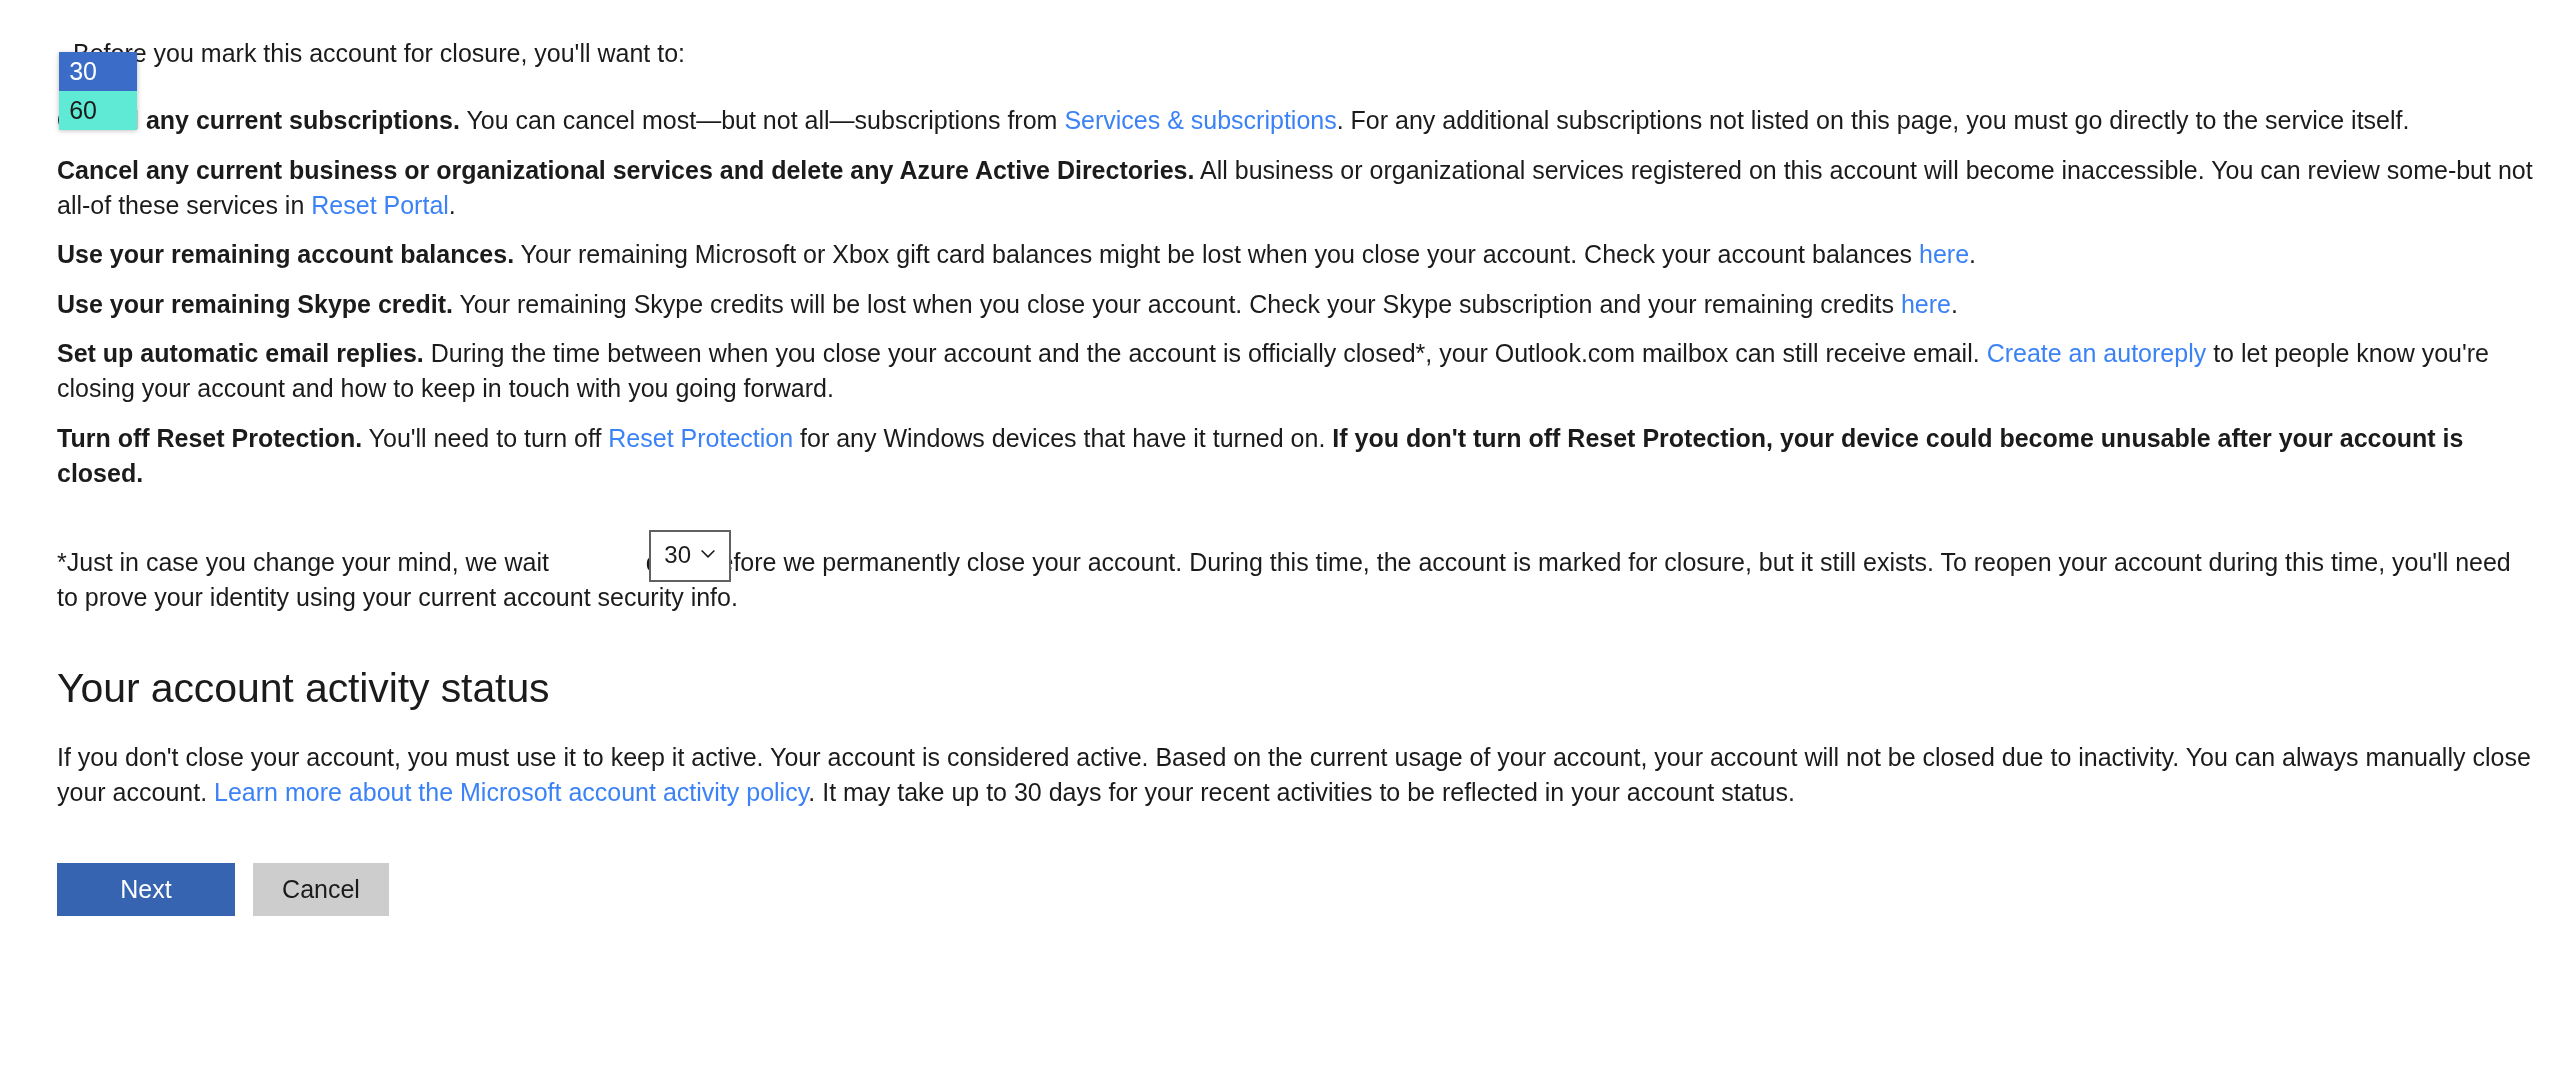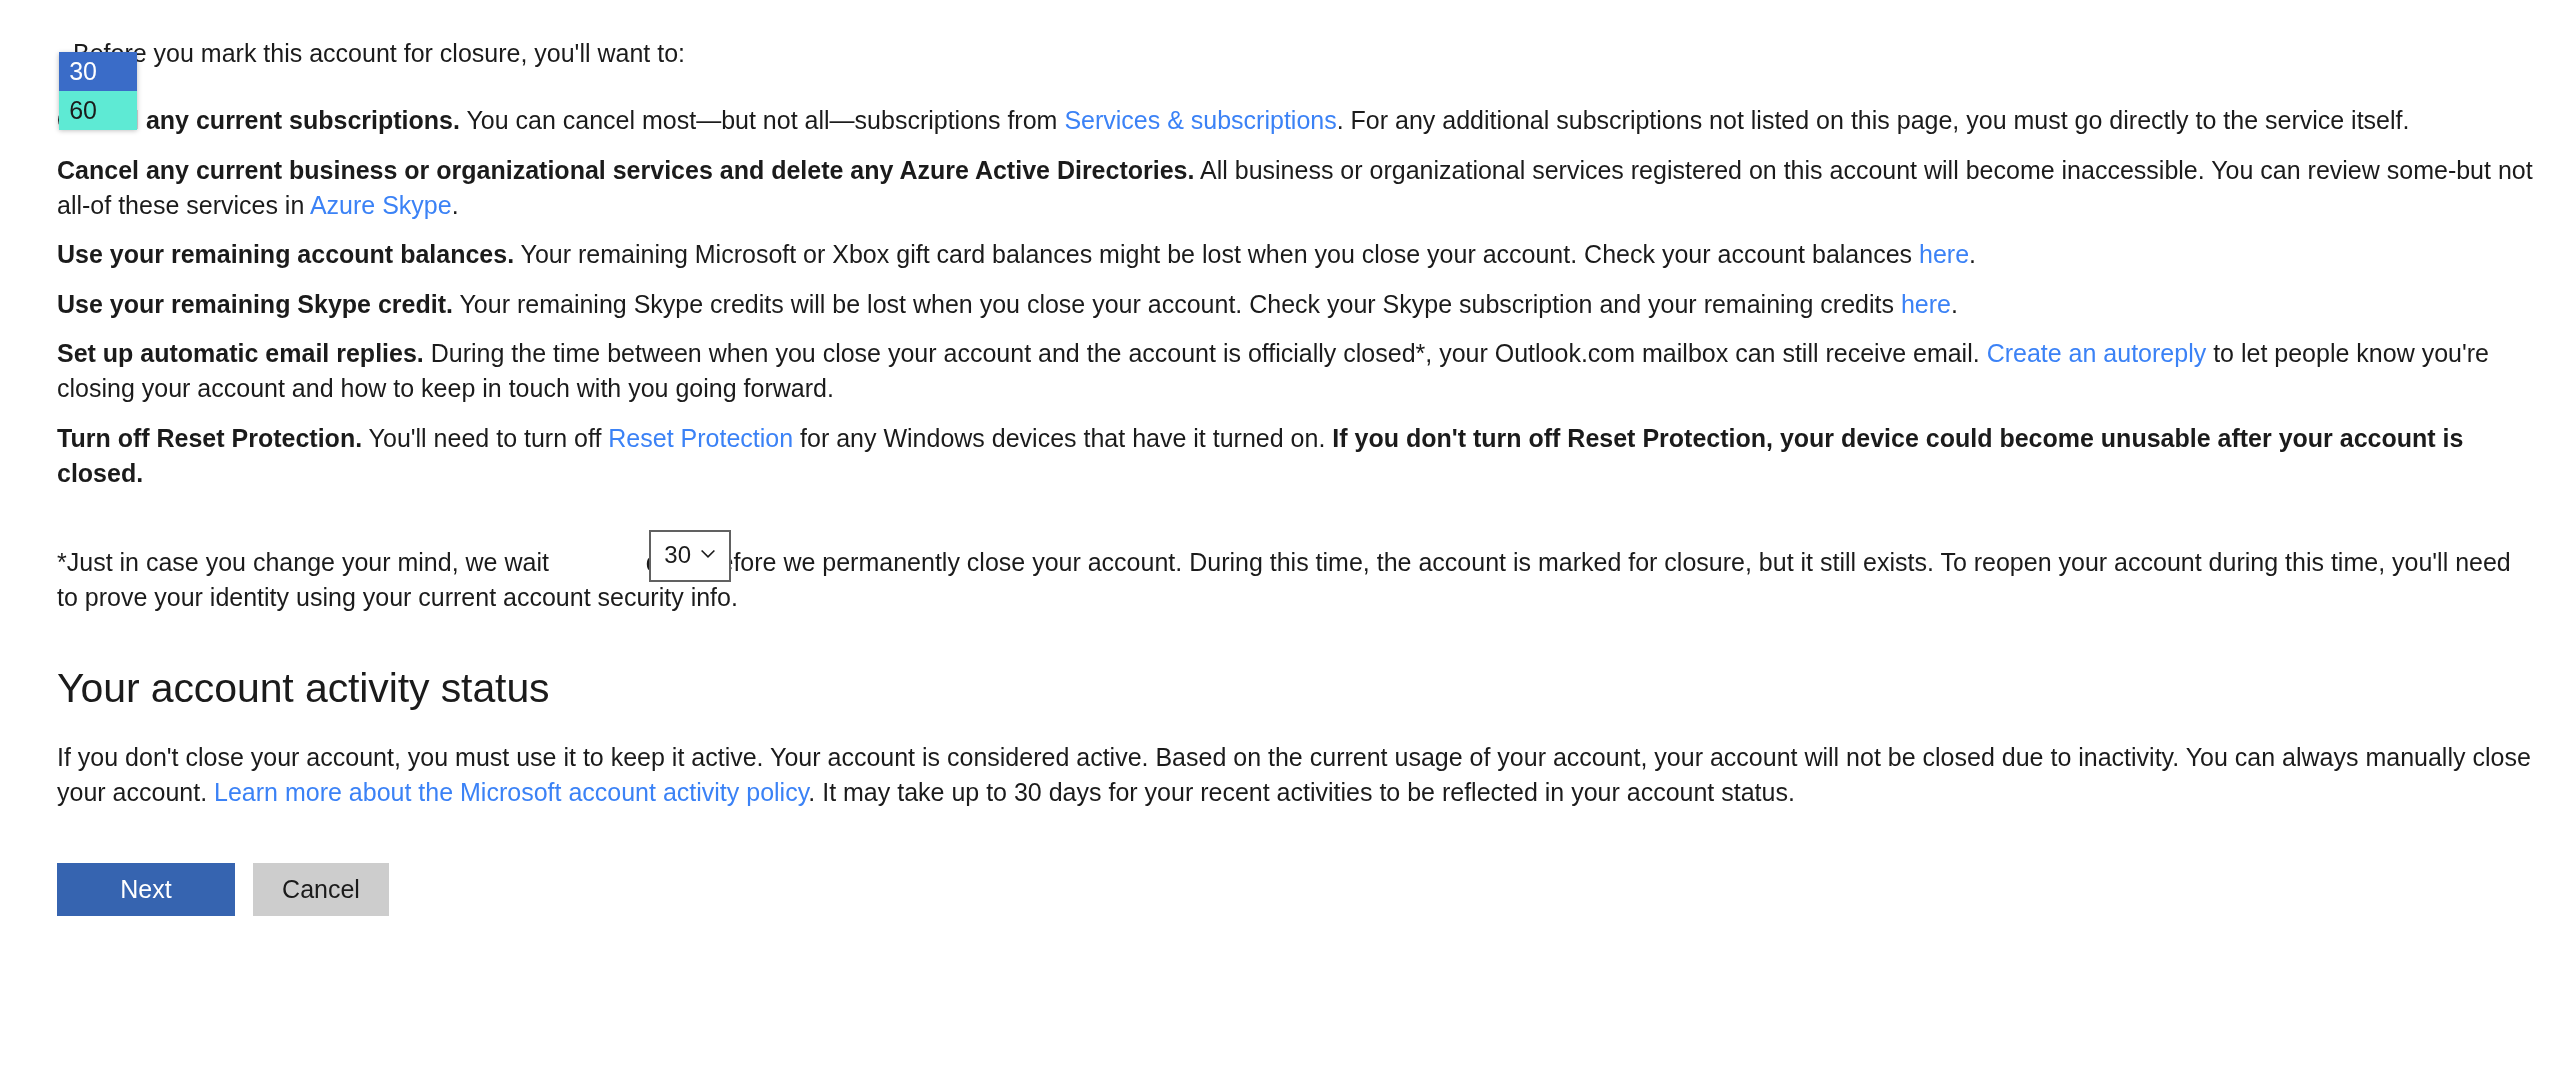--- a/index.html
+++ b/index.html
@@ -196,21 +196,21 @@
 </head>
 <body>
 
 <div class="page">
   <div class="content">
 
     <p class="intro">Before you mark this account for closure, you'll want to:</p>
 
     <ul class="checklist" id="checklist">
         <li class="check-item sp-1"><span class="lead">Cancel any current subscriptions.</span><span> You can cancel most—but not all—subscriptions from </span><a class="link" href="#">Services &amp; subscriptions</a><span>. For any additional subscriptions not listed on this page, you must go directly to the service itself.</span></li>
-        <li class="check-item sp-2"><span class="lead">Cancel any current business or organizational services and delete any Azure Active Directories.</span><span> All business or organizational services registered on this account will become inaccessible. You can review some-but not all-of these services in </span><a class="link" href="#">Azure Skype</a><span>.</span></li>
+        <li class="check-item sp-2"><span class="lead">Cancel any current business or organizational services and delete any Azure Active Directories.</span><span> All business or organizational services registered on this account will become inaccessible. You can review some-but not all-of these services in </span><a class="link" href="#">Reset Portal</a><span>.</span></li>
         <li class="check-item sp-2"><span class="lead">Use your remaining account balances.</span><span> Your remaining Microsoft or Xbox gift card balances might be lost when you close your account. Check your account balances </span><a class="link" href="#">here</a><span>.</span></li>
         <li class="check-item sp-2"><span class="lead">Use your remaining Skype credit.</span><span> Your remaining Skype credits will be lost when you close your account. Check your Skype subscription and your remaining credits </span><a class="link" href="#">here</a><span>.</span></li>
         <li class="check-item sp-2"><span class="lead">Set up automatic email replies.</span><span> During the time between when you close your account and the account is officially closed*, your Outlook.com mailbox can still receive email. </span><a class="link" href="#">Create an autoreply</a><span> to let people know you're closing your account and how to keep in touch with you going forward.</span></li>
         <li class="check-item sp-2"><span class="lead">Turn off Reset Protection.</span><span> You'll need to turn off </span><a class="link" href="#">Reset Protection</a><span> for any Windows devices that have it turned on. </span><strong>If you don't turn off Reset Protection, your device could become unusable after your account is closed.</strong></li>
       </ul>
 
     <p class="footnote" id="footnote">
       <span>*Just in case you change your mind, we wait </span><span class="select-slot"></span><span> days before we permanently close your account. During this time, the account is marked for closure, but it still exists. To reopen your account during this time, you'll need to prove your identity using your current account security info.</span>
 
       <span class="select-wrap">

